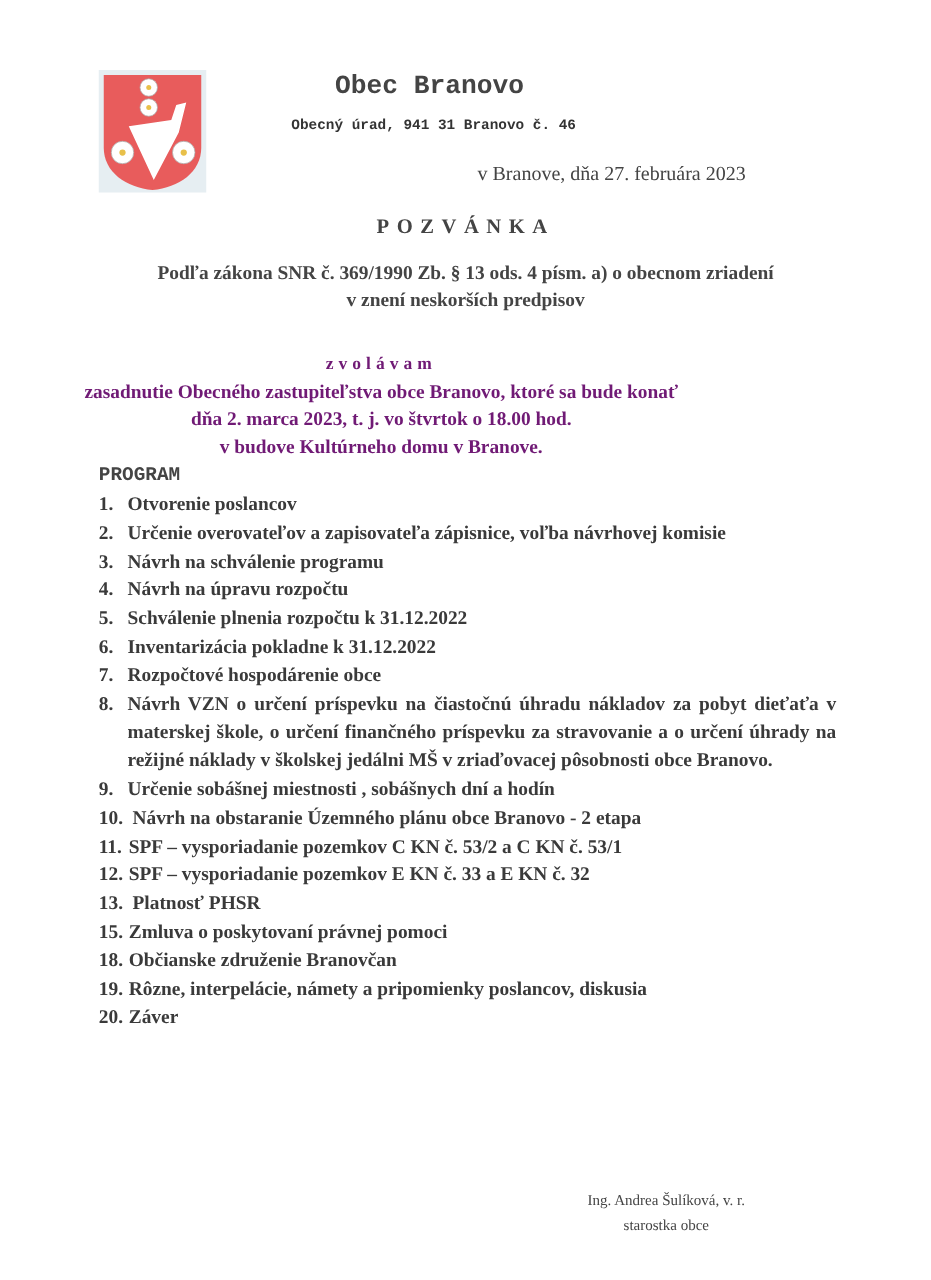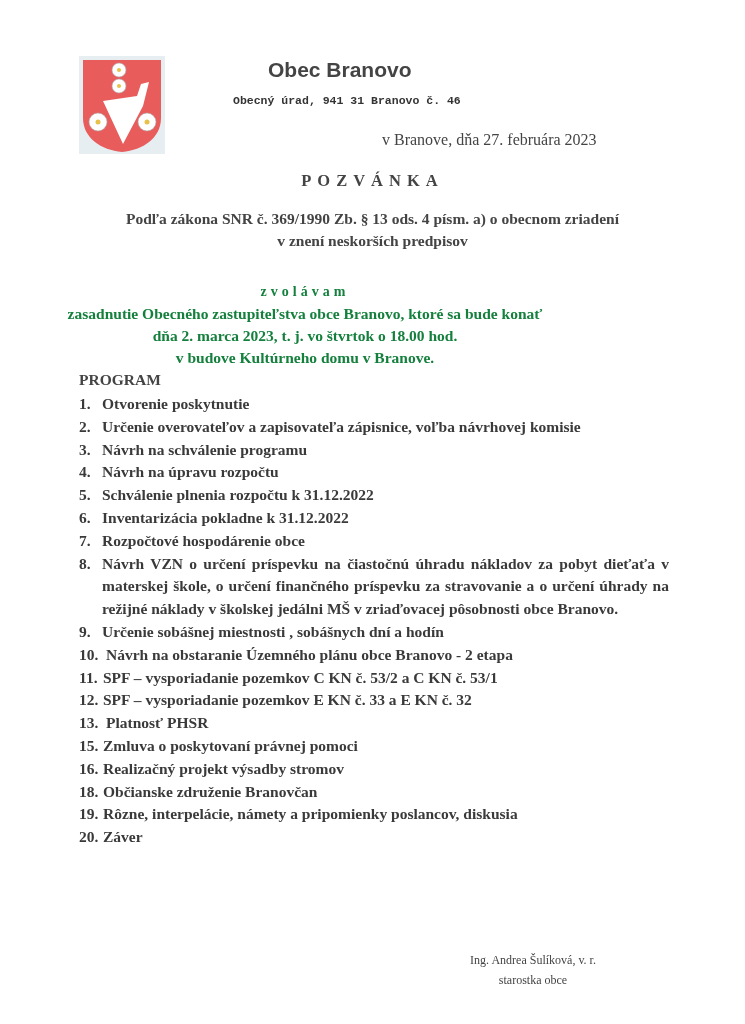--- a/index.html
+++ b/index.html
@@ -14,21 +14,21 @@
   .page { position: absolute; left: 0; top: 0; width: 745px; height: 1024px; }
 
   .coat {
     position: absolute; left: 79px; top: 56px; width: 86px; height: 98px;
     background: #e6eef2;
   }
   .coat svg { display: block; width: 86px; height: 98px; }
 
   .org-name {
     position: absolute; left: 268px; top: 58px;
-    font-family: Liberation Sans, sans-serif; font-weight: bold;
+    font-family: Liberation Mono, monospace; font-weight: bold;
     font-size: 21px; color: #444;
   }
   .org-addr {
     position: absolute; left: 233px; top: 94px;
     font-family: Liberation Mono, monospace; font-weight: bold;
     font-size: 11.5px; color: #333;
   }
   .date-line {
     position: absolute; left: 382px; top: 131px;
     font-size: 16px; color: #444;
@@ -39,26 +39,26 @@
     letter-spacing: 6px; color: #444;
   }
   .law {
     position: absolute; left: 0; width: 745px; top: 208px;
     text-align: center; font-weight: bold; font-size: 15.5px; line-height: 22px;
     color: #444;
   }
   .convene {
     position: absolute; left: 0; width: 610px; top: 281px;
     text-align: center; font-weight: bold; font-size: 15.5px; line-height: 22px;
-    color: #15803d;
+    color: #701a75;
   }
   .convene .spaced { letter-spacing: 4px; font-size: 14px; }
   .program-heading {
     position: absolute; left: 79px; top: 371px;
-    font-weight: bold; font-size: 15.5px; color: #444;
+    font-weight: bold; font-size: 15.5px; color: #444; font-family: Liberation Mono, monospace;
   }
   .program {
     position: absolute; left: 79px; top: 393px; width: 590px;
     font-weight: bold; font-size: 15.5px; line-height: 22.8px; color: #3a3a3a;
   }
   .item { display: flex; }
   .item .num { flex: 0 0 auto; }
   .item .num.wide { width: 23px; }
   .item .txt { flex: 1 1 auto; text-align: justify; }
   .signature {
@@ -113,21 +113,21 @@
     <div>zasadnutie Obecného zastupiteľstva obce Branovo, ktoré sa bude konať</div>
     <div>dňa 2. marca 2023, t. j. vo štvrtok o 18.00 hod.</div>
     <div>v budove Kultúrneho domu v Branove.</div>
   </div>
 
   <div class="program-heading">PROGRAM</div>
 
   <div class="program">
     <div class="item">
         <span class="num wide">1.</span>
-        <span class="txt">Otvorenie poskytnutie</span>
+        <span class="txt">Otvorenie poslancov</span>
       </div>
     <div class="item">
         <span class="num wide">2.</span>
         <span class="txt">Určenie overovateľov a zapisovateľa zápisnice, voľba návrhovej komisie</span>
       </div>
     <div class="item">
         <span class="num wide">3.</span>
         <span class="txt">Návrh na schválenie programu</span>
       </div>
     <div class="item">
@@ -168,24 +168,20 @@
       </div>
     <div class="item">
         <span class="num" style="width:27px">13.</span>
         <span class="txt">Platnosť PHSR</span>
       </div>
     <div class="item">
         <span class="num" style="width:24px">15.</span>
         <span class="txt">Zmluva o poskytovaní právnej pomoci</span>
       </div>
     <div class="item">
-        <span class="num" style="width:24px">16.</span>
-        <span class="txt">Realizačný projekt výsadby stromov</span>
-      </div>
-    <div class="item">
         <span class="num" style="width:24px">18.</span>
         <span class="txt">Občianske združenie Branovčan</span>
       </div>
     <div class="item">
         <span class="num" style="width:24px">19.</span>
         <span class="txt">Rôzne, interpelácie, námety a pripomienky poslancov, diskusia</span>
       </div>
     <div class="item">
         <span class="num" style="width:24px">20.</span>
         <span class="txt">Záver</span>

